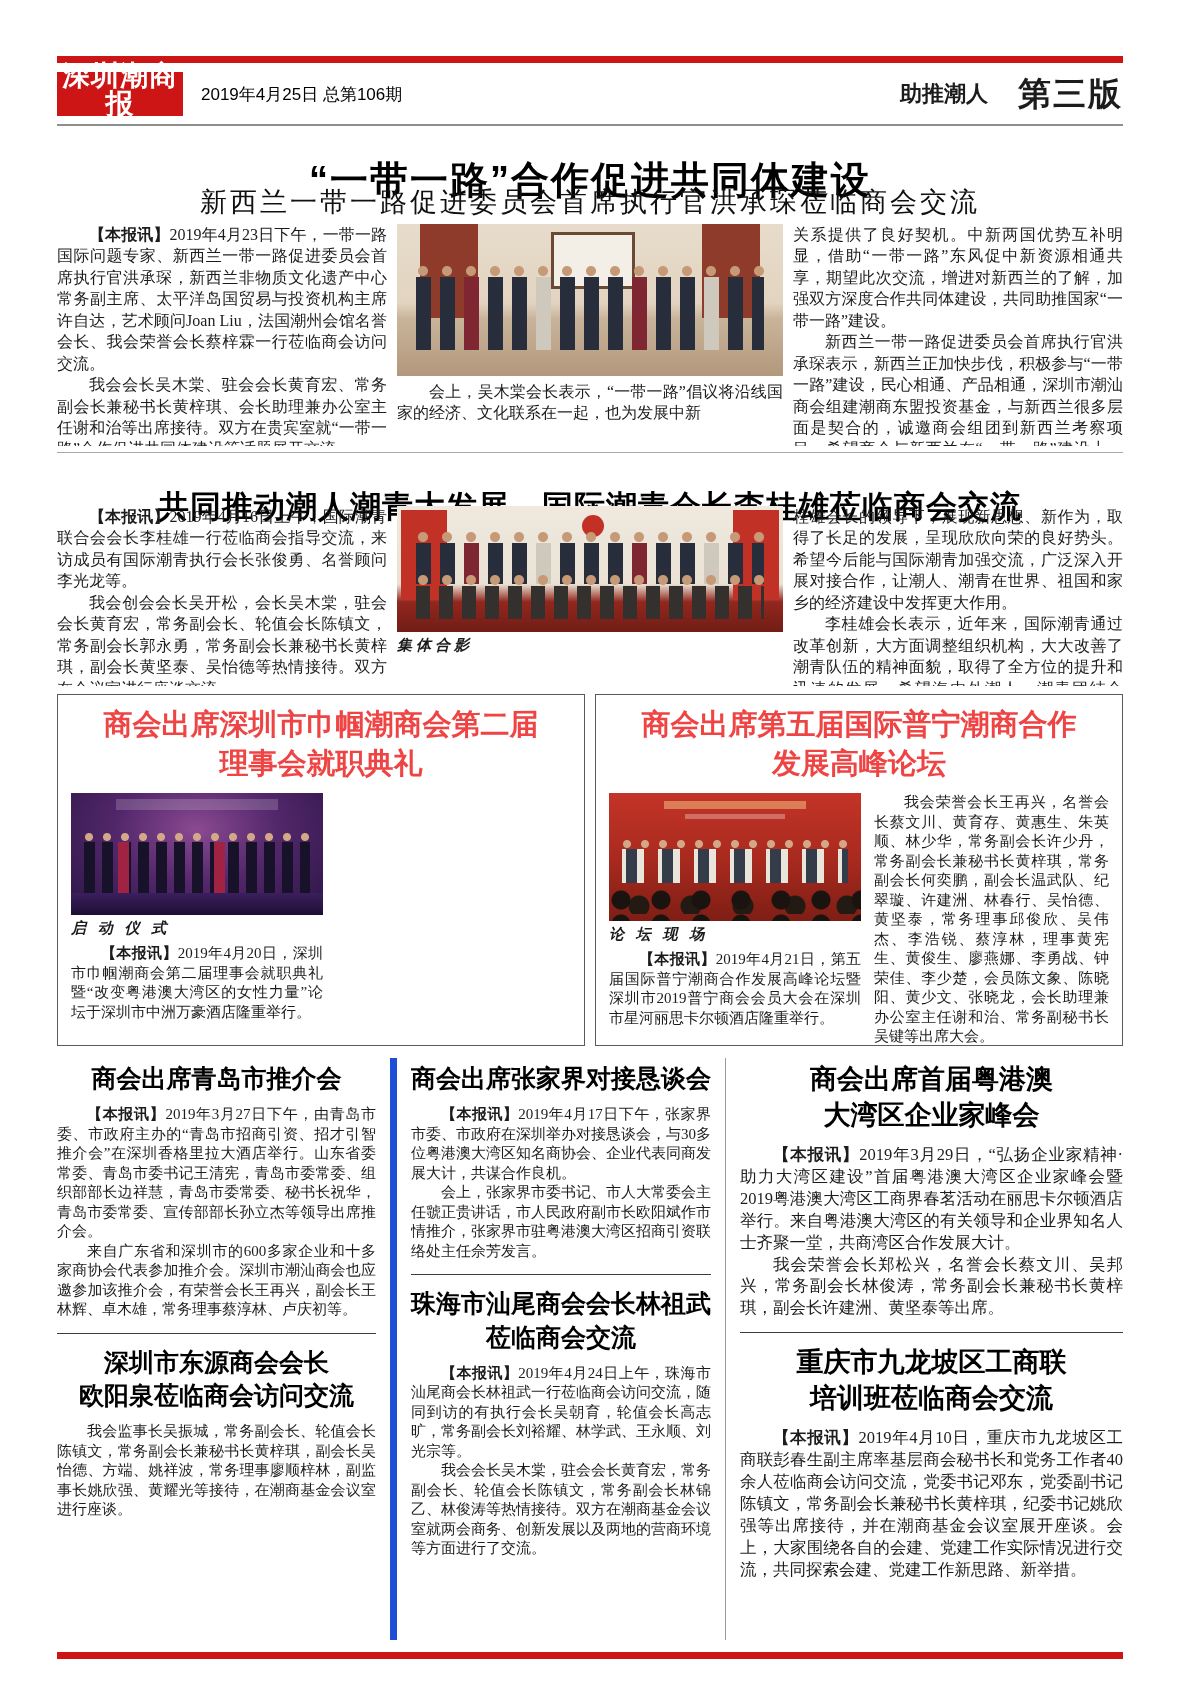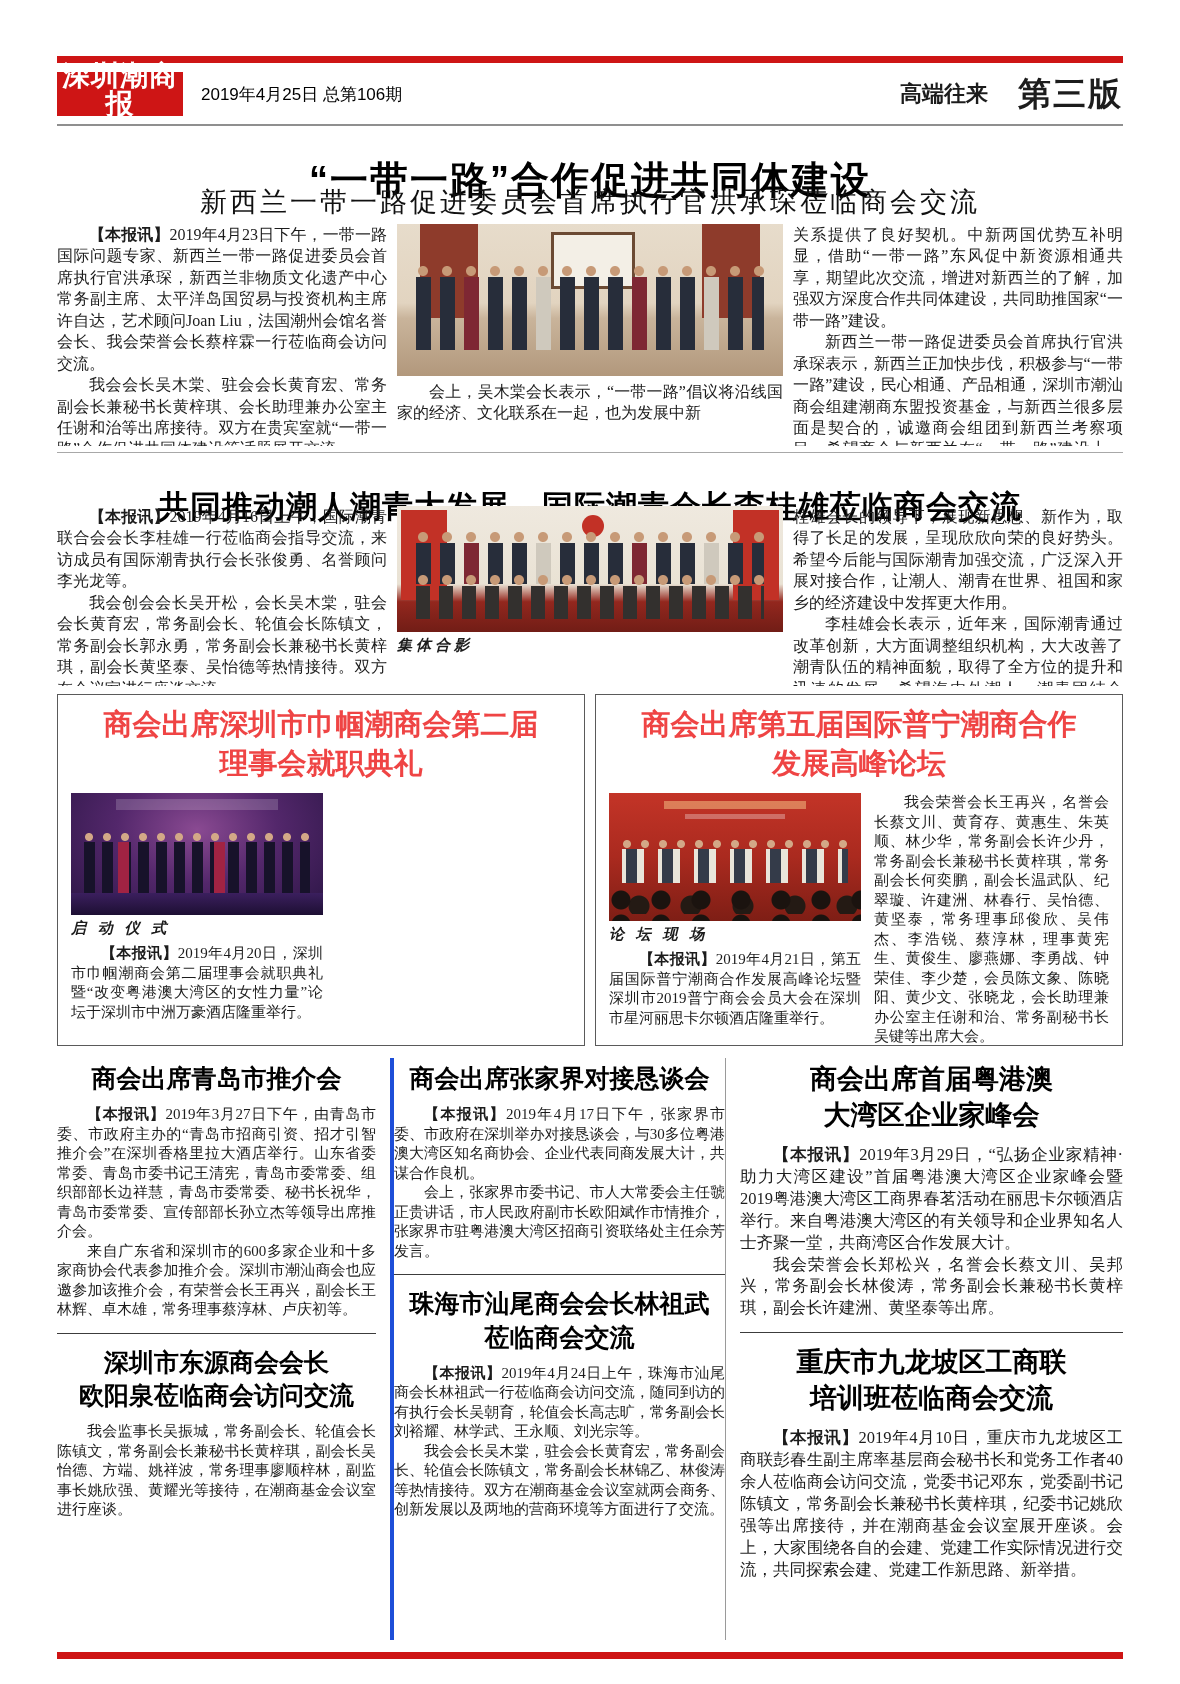--- a/index.html
+++ b/index.html
@@ -83,42 +83,42 @@
   .box-cols{display:flex;gap:13px;height:252px;overflow:hidden;}
   .box-left{flex:0 0 252px;width:252px;}
   .box-right{flex:1 1 auto;}
   .gbody{font-size:15px;line-height:1.3;text-align:justify;overflow:hidden;}
   .gbody p{margin:0;text-indent:2em;}
 
   
   #grid{top:1058px;height:582px;display:flex;}
   .gcol{box-sizing:border-box;overflow:hidden;}
   .gcol1{width:333px;padding-right:14px;}
-  .gcol2{width:335px;padding:0 0;border-left:4px solid #1d4ed8;}
+  .gcol2{width:335px;padding:0 14px;border-left:7px solid #1d4ed8;}
   .gcol3{width:398px;padding-left:14px;border-left:1px solid #9a9a9a;}
   .gtitle{margin:4px 0 10px;text-align:center;font-size:25px;font-weight:bold;line-height:1.33;color:#000;}
   .gcol3 .gtitle{font-size:27px;}
   .gcol3 .gbody{font-size:16.5px;line-height:1.33;}
   .col-sep{border:0;border-top:1px solid #3c3c3c;margin:13px 0 12px;}
 </style>
 </head>
 <body>
 
 <div id="page">
 
   <div class="abs" id="bar-top"></div>
 
   <header class="abs sans" id="masthead">
     <div class="logo">
       <div class="nm">深圳潮商报</div>
       <div class="sub">Chaozhou Businessmen in Shenzhen</div>
     </div>
     <div class="dateline">2019年4月25日 总第106期</div>
     <div class="mh-spacer"></div>
-    <div class="colname">高端往来</div>
+    <div class="colname">助推潮人</div>
     <div class="pageno">第三版</div>
   </header>
 
   <div class="abs" id="rule"></div>
 
   <h1 class="abs sans h-main">“一带一路”合作促进共同体建设</h1>
   <div class="abs h-sub">新西兰一带一路促进委员会首席执行官洪承琛莅临商会交流</div>
 
   <div class="abs cols3" id="art1cols">
     <div class="tcol">

